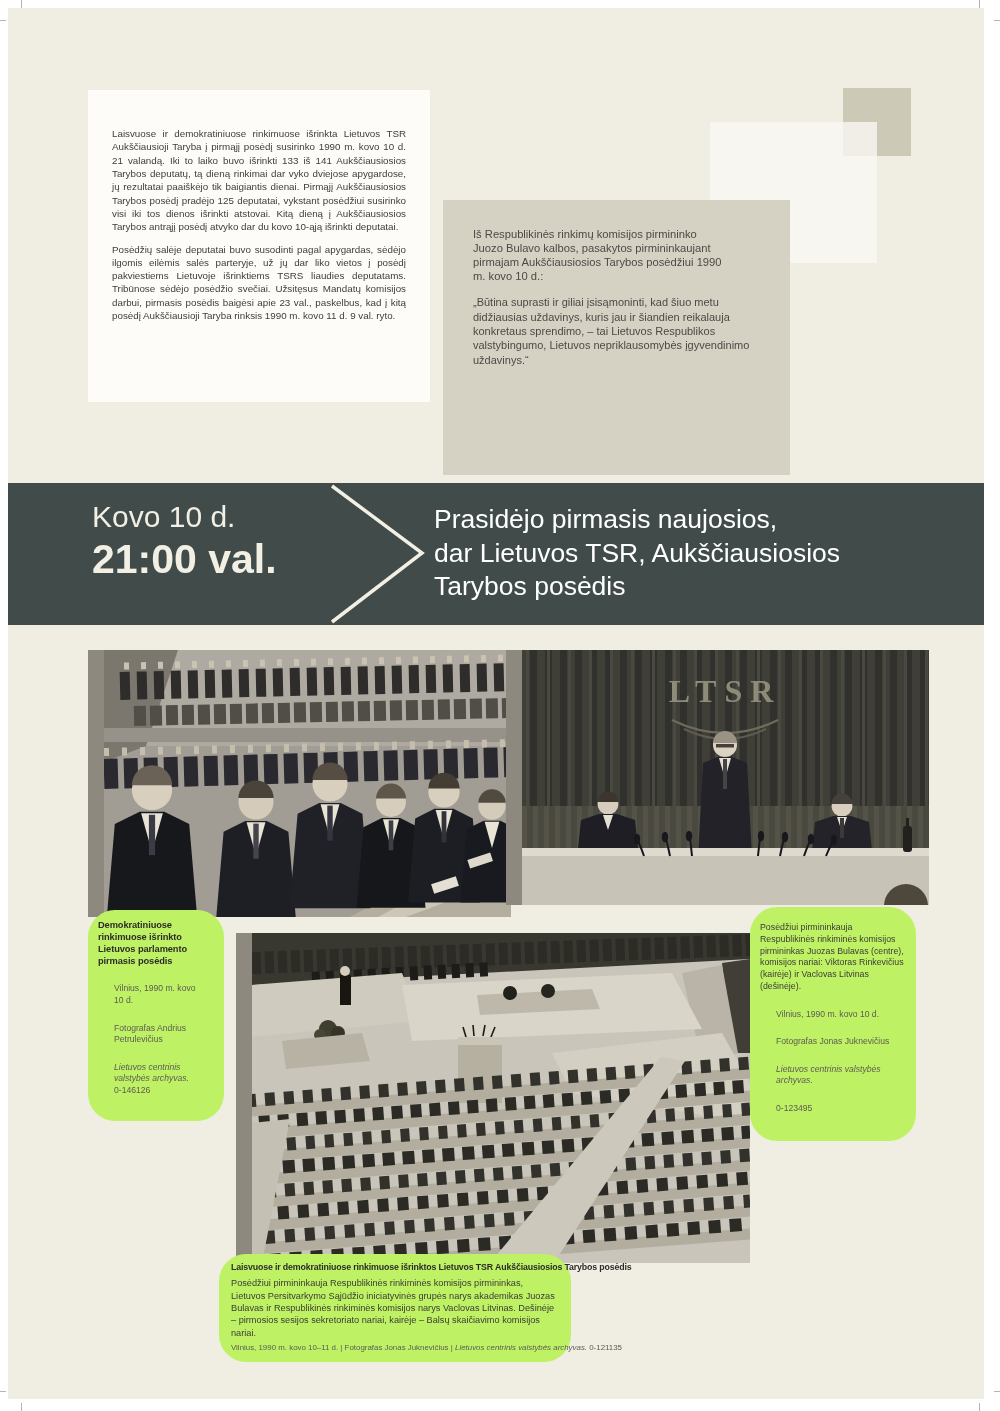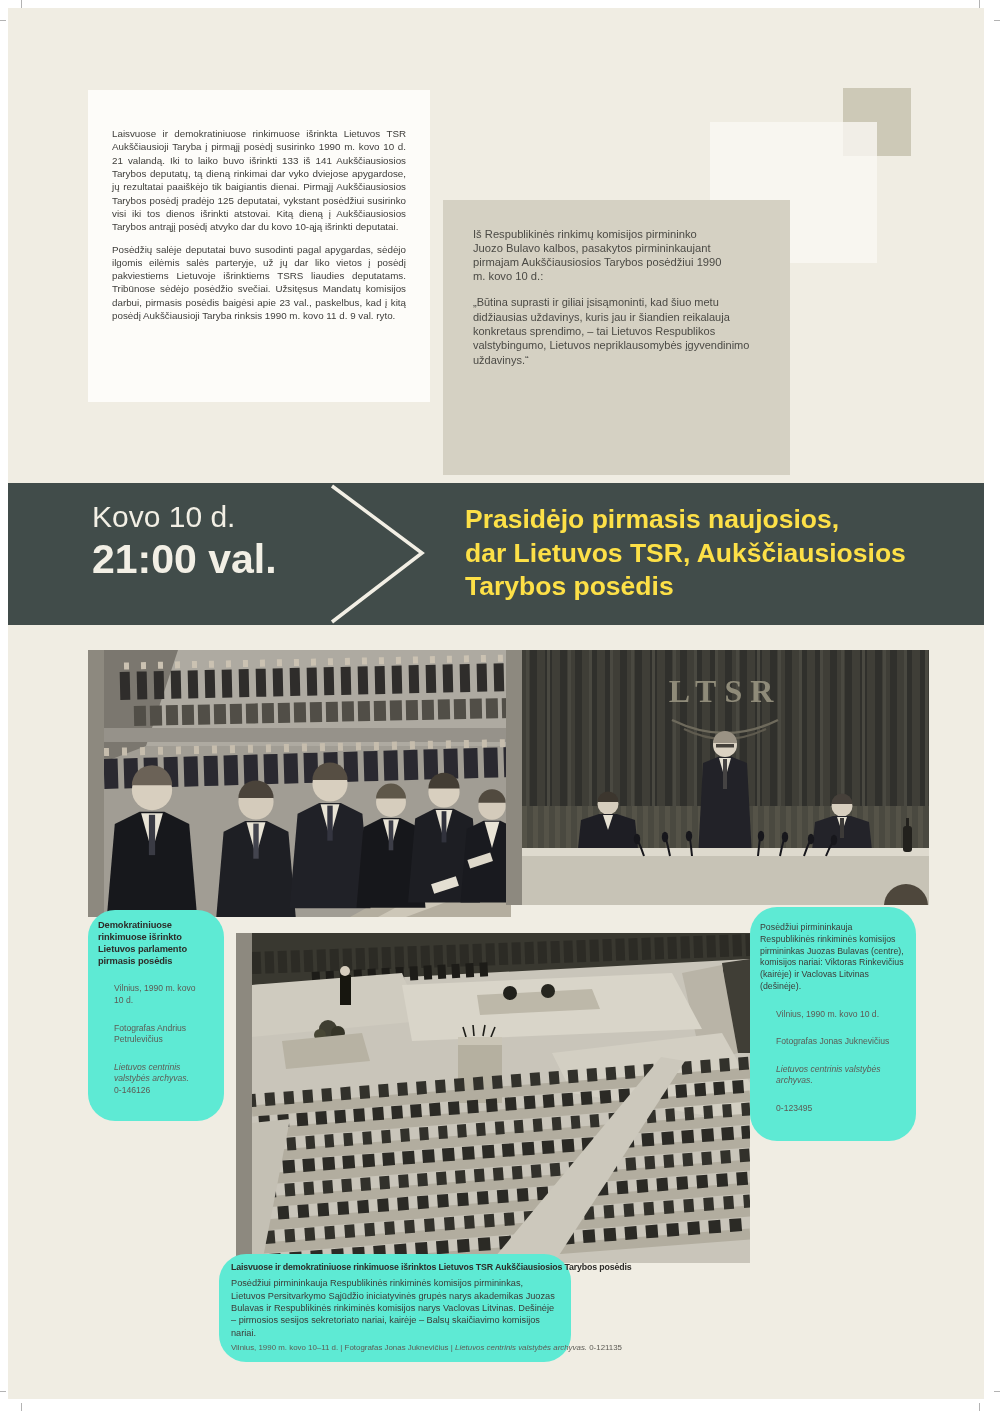--- a/index.html
+++ b/index.html
@@ -18,30 +18,30 @@
 
   .quote-box{position:absolute;left:443px;top:200px;width:347px;height:275px;background:#d5d1c3;
              box-sizing:border-box;padding:27px 30px;}
   .quote-attr{margin:0;font-size:11.2px;line-height:1.26;color:#4b4a45;max-width:256px;}
   .quote-text{margin:12px 0 0 0;font-size:11px;line-height:1.3;color:#4b4a45;}
 
   .banner{position:absolute;left:8px;top:483px;width:976px;height:142px;background:#414c4a;}
   .banner-date{position:absolute;left:84px;top:17px;font-size:30px;color:#f2efe5;}
   .banner-time{position:absolute;left:84px;top:53px;font-size:41px;font-weight:700;color:#f2efe5;}
   .chevron{position:absolute;left:318px;top:0;}
-  .headline{position:absolute;left:457px;top:20px;margin:0;font-size:26.5px;font-weight:700;
-            line-height:1.27;color:#fde047;}
+  .headline{position:absolute;left:426px;top:20px;margin:0;font-size:26.5px;font-weight:400;
+            line-height:1.27;color:#ffffff;}
 
   .photo{position:absolute;overflow:hidden;background:#8d897f;padding-left:16px;}
   .photo-left{left:88px;top:650px;width:407px;height:267px;}
   .photo-right{left:506px;top:650px;width:407px;height:255px;}
   .photo-big{left:236px;top:933px;width:498px;height:330px;}
   .photo svg{display:block;}
 
-  .capbox{position:absolute;background:#5eead4;box-sizing:border-box;border-radius:27px;}
+  .capbox{position:absolute;background:#bef264;box-sizing:border-box;border-radius:27px;}
   .cap-left{left:88px;top:910px;width:136px;padding:9px 10px;}
   .cap-right{left:750px;top:907px;width:166px;padding:10px 10px;}
   .cap-bottom{left:219px;top:1254px;width:352px;padding:8px 12px;}
   .cap-title{font-weight:700;font-size:9.3px;line-height:1.3;color:#2d2c29;letter-spacing:-0.1px;}
   .cap-body{font-size:8.8px;line-height:1.34;color:#3c3b37;margin-top:5px;}
   .cap-meta{font-size:8.6px;line-height:1.35;color:#5d5b55;margin-top:6px;}
   .cap-meta div{margin:16px;}
   .it{font-style:italic;}
   .cap-bottom .cap-title{white-space:nowrap;font-size:8.8px;letter-spacing:-0.15px;}
   .cap-bottom .cap-body{font-size:9.2px;margin-top:4px;}

